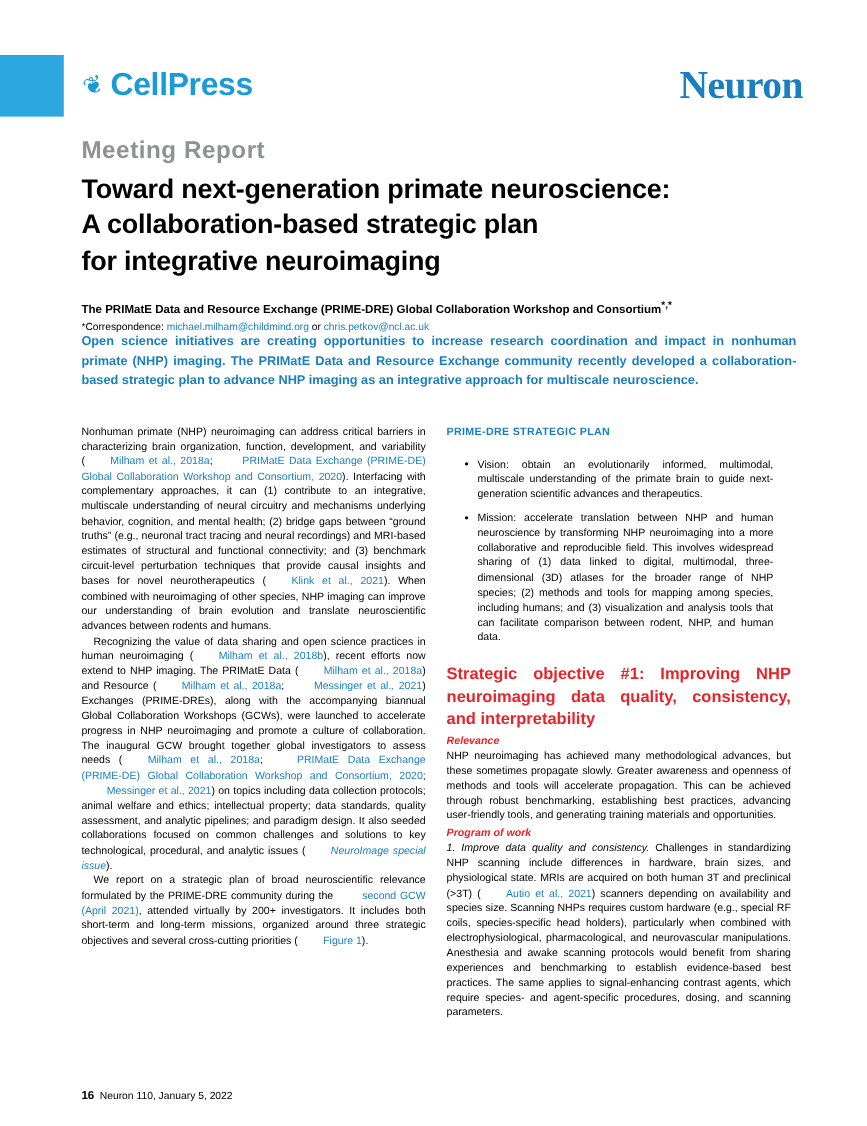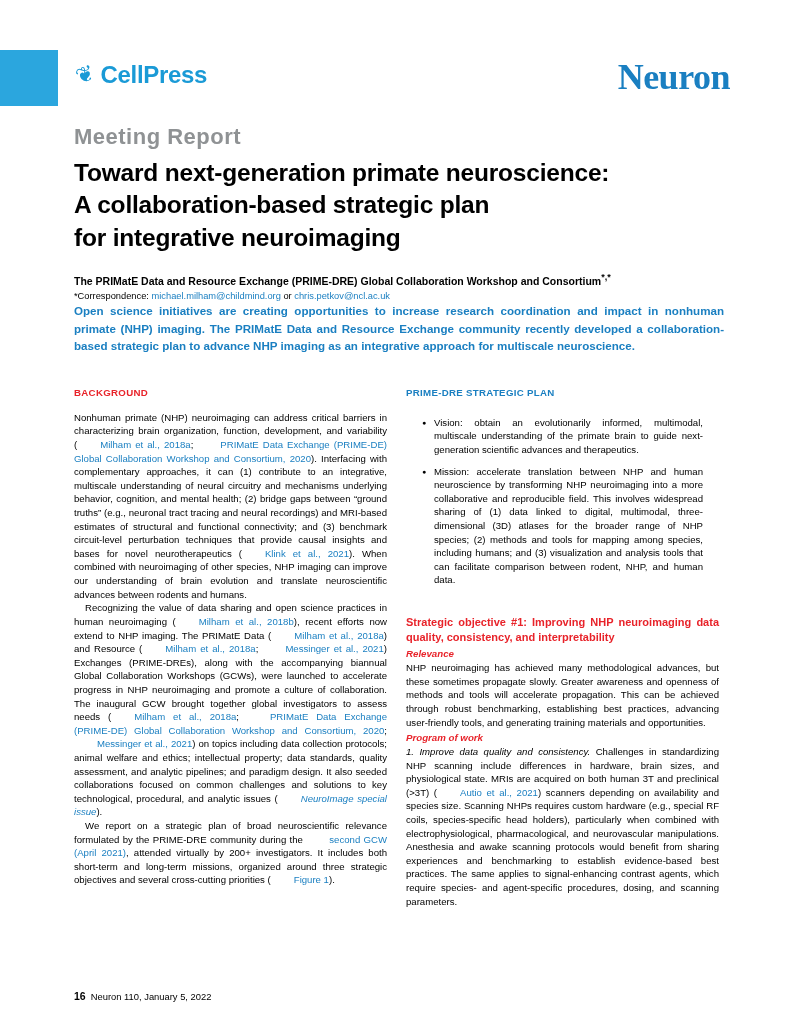--- a/index.html
+++ b/index.html
@@ -46,21 +46,21 @@
     align-items: center;
     gap: 6px;
   }
   .cellpress .leaf {
     color: #1a9ad6;
     font-size: 22px;
     line-height: 22px;
     transform: rotate(-20deg);
   }
   .cellpress .cp-text {
-    font-size: 24px;
+    font-size: 29px;
     font-weight: bold;
     color: #1a9ad6;
     letter-spacing: -0.3px;
   }
   .journal {
     position: absolute;
     right: 58px;
     top: 6px;
     font-family: "Liberation Serif", serif;
     font-size: 36px;
@@ -172,23 +172,23 @@
     position: absolute;
     left: -12px;
     top: 0;
     font-size: 7px;
     line-height: 1.9;
   }
 
   .objective-head {
     color: #e8232a;
     font-weight: bold;
-    font-size: 11px;
+    font-size: 15px;
     line-height: 1.38;
-    margin-top: 28px;
+    margin-top: 16px;
   }
   .subhead-italic {
     color: #e8232a;
     font-style: italic;
     font-weight: bold;
     font-size: 9.7px;
     margin-top: 2px;
   }
 
   
@@ -227,21 +227,20 @@
       <span>The PRIMatE Data and Resource Exchange (PRIME-DRE) Global Collaboration Workshop and Consortium</span><span class="sup">*,*</span>
     </div>
     <div class="correspondence">
       <span>*Correspondence: </span><a href="#">michael.milham@childmind.org</a><span> or </span><a href="#">chris.petkov@ncl.ac.uk</a>
     </div>
   </div>
 
   <div class="abstract">Open science initiatives are creating opportunities to increase research coordination and impact in nonhuman primate (NHP) imaging. The PRIMatE Data and Resource Exchange community recently developed a collaboration-based strategic plan to advance NHP imaging as an integrative approach for multiscale neuroscience.</div>
 
   <div class="col col-left">
-    <div class="sec-head">BACKGROUND</div>
 
     <p><span>Nonhuman primate (NHP) neuroimaging can address critical barriers in characterizing brain organization, function, development, and variability (</span><span class="ref">Milham et al., 2018a</span><span>; </span><span class="ref">PRIMatE Data Exchange (PRIME-DE) Global Collaboration Workshop and Consortium, 2020</span><span>). Interfacing with complementary approaches, it can (1) contribute to an integrative, multiscale understanding of neural circuitry and mechanisms underlying behavior, cognition, and mental health; (2) bridge gaps between “ground truths” (e.g., neuronal tract tracing and neural recordings) and MRI-based estimates of structural and functional connectivity; and (3) benchmark circuit-level perturbation techniques that provide causal insights and bases for novel neurotherapeutics (</span><span class="ref">Klink et al., 2021</span><span>). When combined with neuroimaging of other species, NHP imaging can improve our understanding of brain evolution and translate neuroscientific advances between rodents and humans.</span></p>
 
     <p class="indent"><span>Recognizing the value of data sharing and open science practices in human neuroimaging (</span><span class="ref">Milham et al., 2018b</span><span>), recent efforts now extend to NHP imaging. The PRIMatE Data (</span><span class="ref">Milham et al., 2018a</span><span>) and Resource (</span><span class="ref">Milham et al., 2018a</span><span>; </span><span class="ref">Messinger et al., 2021</span><span>) Exchanges (PRIME-DREs), along with the accompanying biannual Global Collaboration Workshops (GCWs), were launched to accelerate progress in NHP neuroimaging and promote a culture of collaboration. The inaugural GCW brought together global investigators to assess needs (</span><span class="ref">Milham et al., 2018a</span><span>; </span><span class="ref">PRIMatE Data Exchange (PRIME-DE) Global Collaboration Workshop and Consortium, 2020</span><span>; </span><span class="ref">Messinger et al., 2021</span><span>) on topics including data collection protocols; animal welfare and ethics; intellectual property; data standards, quality assessment, and analytic pipelines; and paradigm design. It also seeded collaborations focused on common challenges and solutions to key technological, procedural, and analytic issues (</span><span class="ref italic">NeuroImage special issue</span><span>).</span></p>
 
     <p class="indent"><span>We report on a strategic plan of broad neuroscientific relevance formulated by the PRIME-DRE community during the </span><span class="ref">second GCW (April 2021)</span><span>, attended virtually by 200+ investigators. It includes both short-term and long-term missions, organized around three strategic objectives and several cross-cutting priorities (</span><span class="ref">Figure 1</span><span>).</span></p>
   </div>
 
   <div class="col col-right">
     <div class="sec-head blue">PRIME-DRE STRATEGIC PLAN</div>

